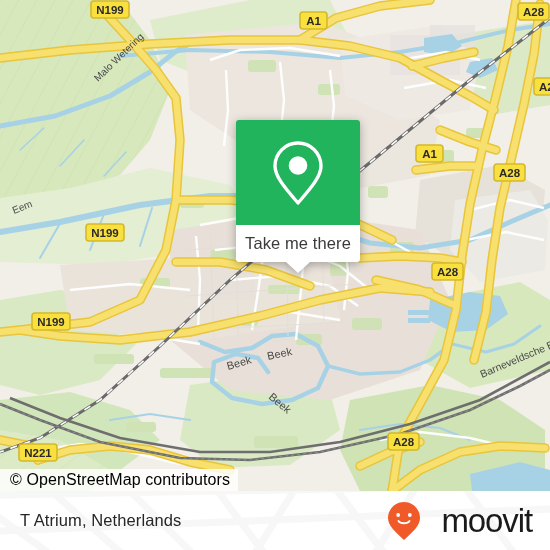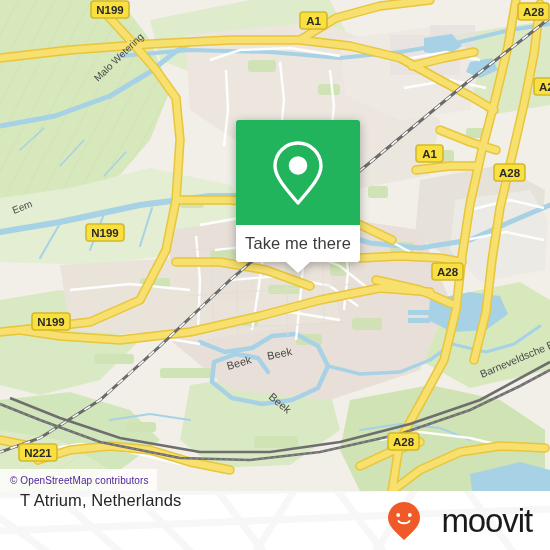--- a/index.html
+++ b/index.html
@@ -29,22 +29,22 @@
   
   .attribution {
     position: absolute;
     left: 0;
     bottom: 0;
     height: 22px;
     padding: 0 8px 0 10px;
     display: flex;
     align-items: center;
     background: rgba(255,255,255,0.82);
-    font-size: 10px;
-    color: #4c1d95;
+    font-size: 16px;
+    color: #000000;
     letter-spacing: 0.1px;
     white-space: nowrap;
     z-index: 30;
   }
 
   
   .callout {
     position: absolute;
     left: 192px;
     top: 120px;
@@ -86,21 +86,21 @@
     border-top: 11px solid #ffffff;
   }
 
   
   .footer {
     position: absolute;
     left: 0; top: 491px;
     width: 550px; height: 59px;
     background: #ffffff;
     display: flex;
-    align-items: flex-start;
+    align-items: center;
     overflow: hidden;
   }
   .footer-watermark {
     position: absolute;
     left: 0; top: 0;
     width: 550px; height: 59px;
     opacity: 0.5;
   }
   .footer-title {
     position: relative;

